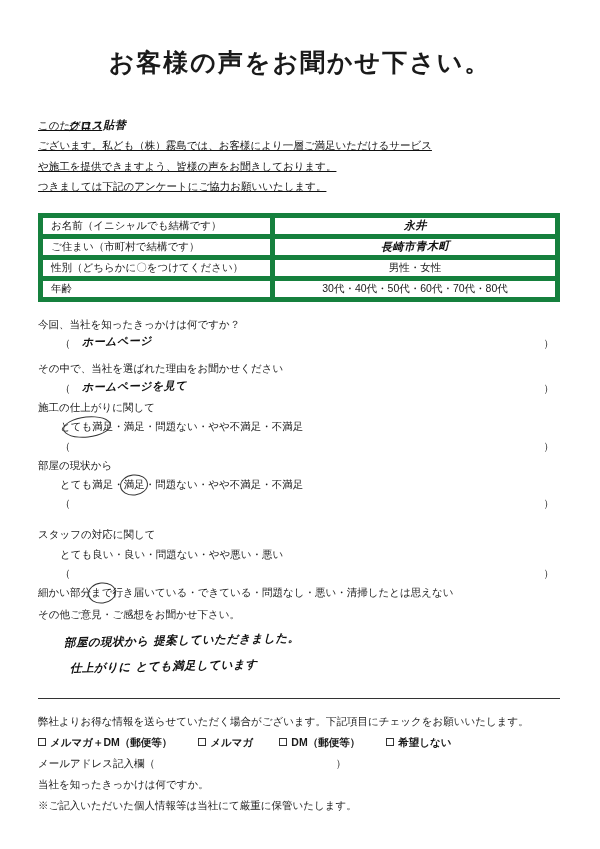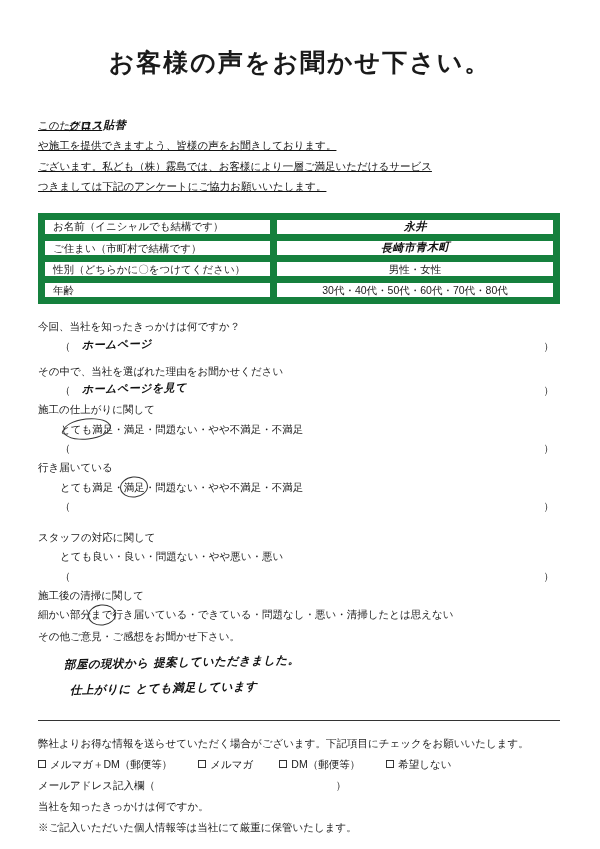--- a/index.html
+++ b/index.html
@@ -47,21 +47,21 @@
     transform: rotate(-1.2deg);
   }
 
   table.info {
     margin-top: 16px;
     width: 522px;
     border-collapse: collapse;
     font-size: 10.5px;
   }
   table.info td {
-    border: 7px solid #15803d;
+    border: 5px solid #15803d;
     padding: 0 8px;
     height: 21px;
     line-height: 1.3;
   }
   table.info td.label { width: 232px; }
   table.info td.value { text-align: center; }
 
   .q-block {
     margin-top: 13px;
     font-size: 10.5px;
@@ -114,21 +114,21 @@
     border-top: 1px solid #333;
     margin: 10px 0 0 0;
     width: 522px;
   }
   .footer {
     margin-top: 12px;
     font-size: 10.5px;
     line-height: 2.0;
   }
   .footer p { margin: 0; }
-  .checkrow { display: flex; gap: 0; }
+  .checkrow { display: flex; gap: 0; font-weight: bold; }
   .checkrow span.ck { display: inline-block; }
   .ckbox {
     display: inline-block;
     width: 8px; height: 8px;
     border: 1px solid #333;
     margin-right: 4px;
     vertical-align: middle;
     position: relative;
     top: -1px;
   }
@@ -137,22 +137,22 @@
 </style>
 </head>
 <body>
 
 <div class="page">
 
   <h1 class="title">お客様の声をお聞かせ下さい。</h1>
 
   <div class="intro">
     <p><span>このたびは（</span><span class="spacer-wide"></span><span class="hand" style="position:absolute;margin-left:-72px;">クロス貼替</span></p>
+    <p>ございます。私ども（株）霧島では、お客様により一層ご満足いただけるサービス</p>
     <p>や施工を提供できますよう、皆様の声をお聞きしております。</p>
-    <p>ございます。私ども（株）霧島では、お客様により一層ご満足いただけるサービス</p>
     <p>つきましては下記のアンケートにご協力お願いいたします。</p>
   </div>
 
   <table class="info">
     <tbody>
         <tr>
       <td class="label">お名前（イニシャルでも結構です）</td>
       <td class="value"><span class="hand">永井</span></td>
     </tr>
     <tr>
@@ -192,41 +192,40 @@
     <p class="q">施工の仕上がりに関して</p>
     <p class="opts"><span class="circle wide">とても満足</span><span>・満足・問題ない・やや不満足・不満足</span></p>
     <div class="answer-line">
       <span class="paren-open">（</span>
       <span class="hand"></span>
       <span class="paren-close">）</span>
     </div>
   </div>
 
   <div class="q-block" style="margin-top:0">
-    <p class="q">行き届いている</p>
+    <p class="q">部屋の現状から</p>
     <p class="opts"><span>とても満足・</span><span class="circle narrow">満足</span><span>・問題ない・やや不満足・不満足</span></p>
     <div class="answer-line">
       <span class="paren-open">（</span>
       <span class="hand"></span>
       <span class="paren-close">）</span>
     </div>
   </div>
 
   <div class="q-block" style="margin-top:12px">
     <p class="q">スタッフの対応に関して</p>
     <p class="opts">とても良い・良い・問題ない・やや悪い・悪い</p>
     <div class="answer-line">
       <span class="paren-open">（</span>
       <span class="hand"></span>
       <span class="paren-close">）</span>
     </div>
   </div>
 
   <div class="q-block" style="margin-top:0">
-    <p class="q">施工後の清掃に関して</p>
     <p class="opts" style="padding-left:0"><span>細かい部分</span><span class="circle narrow">まで</span><span>行き届いている・できている・問題なし・悪い・清掃したとは思えない</span></p>
   </div>
 
   <div class="q-block" style="margin-top:2px">
     <p class="q">その他ご意見・ご感想をお聞かせ下さい。</p>
     <div class="freeanswer">
       <span class="hand l1">部屋の現状から 提案していただきました。</span>
       <span class="hand l2">仕上がりに とても満足しています</span>
     </div>
   </div>

